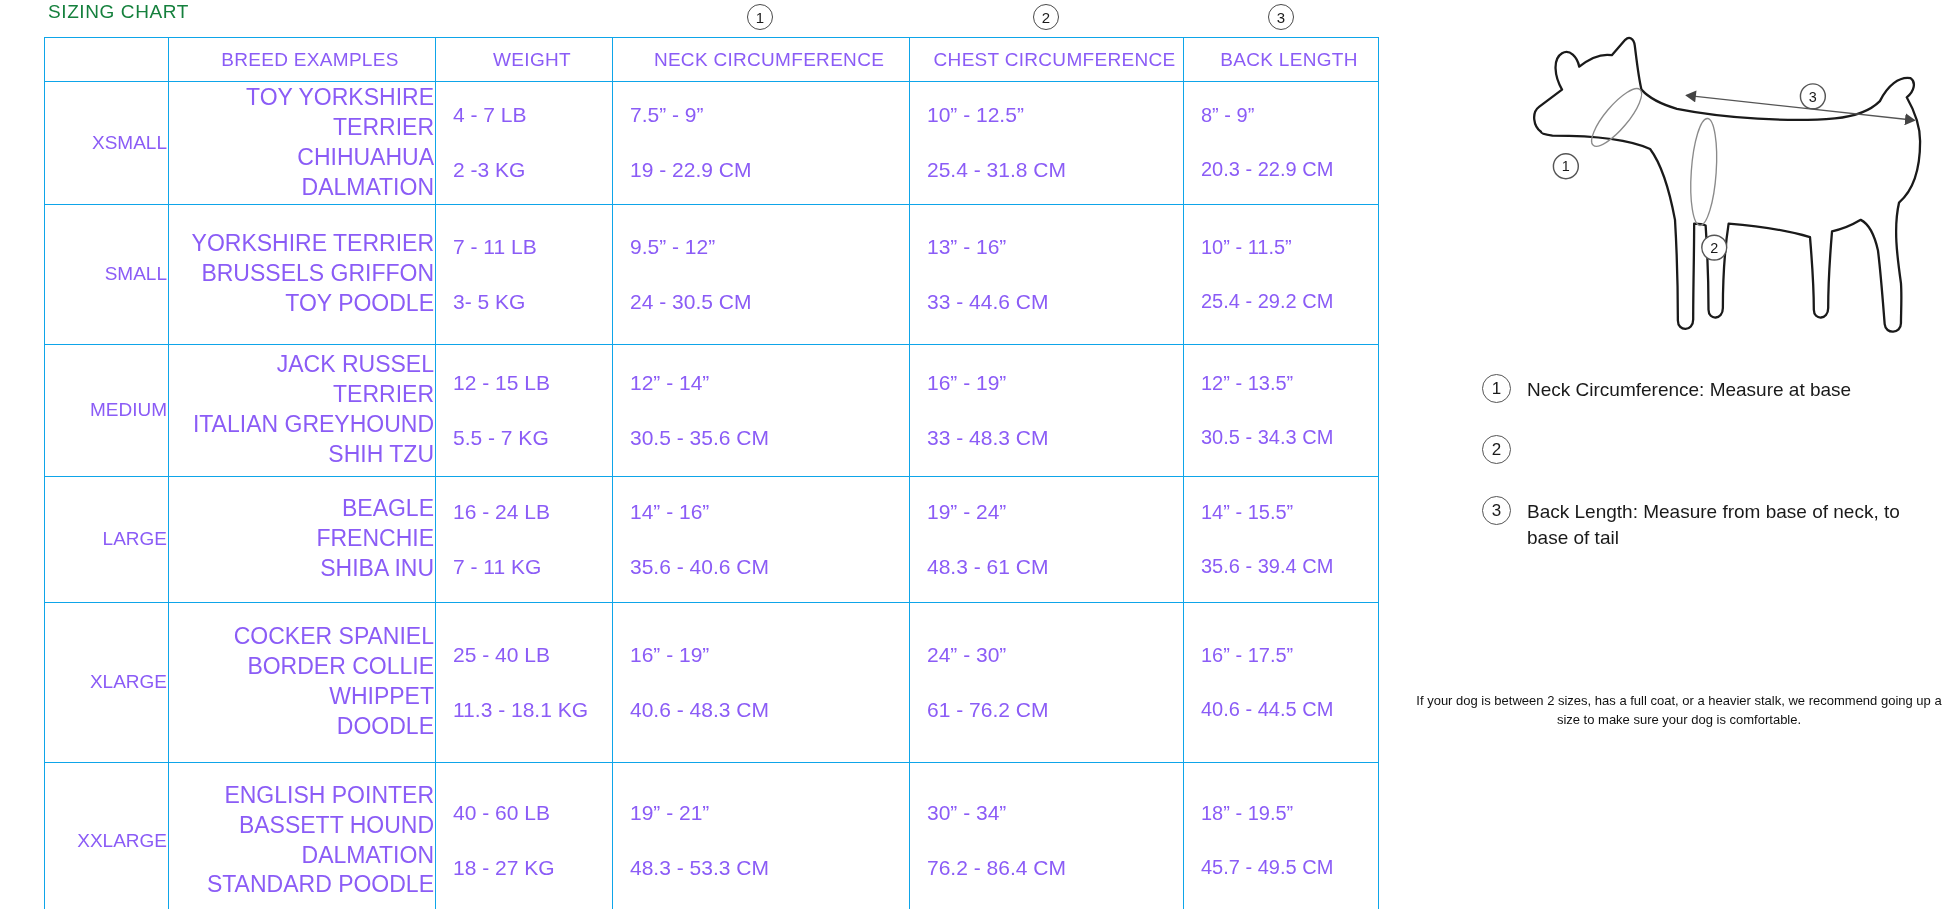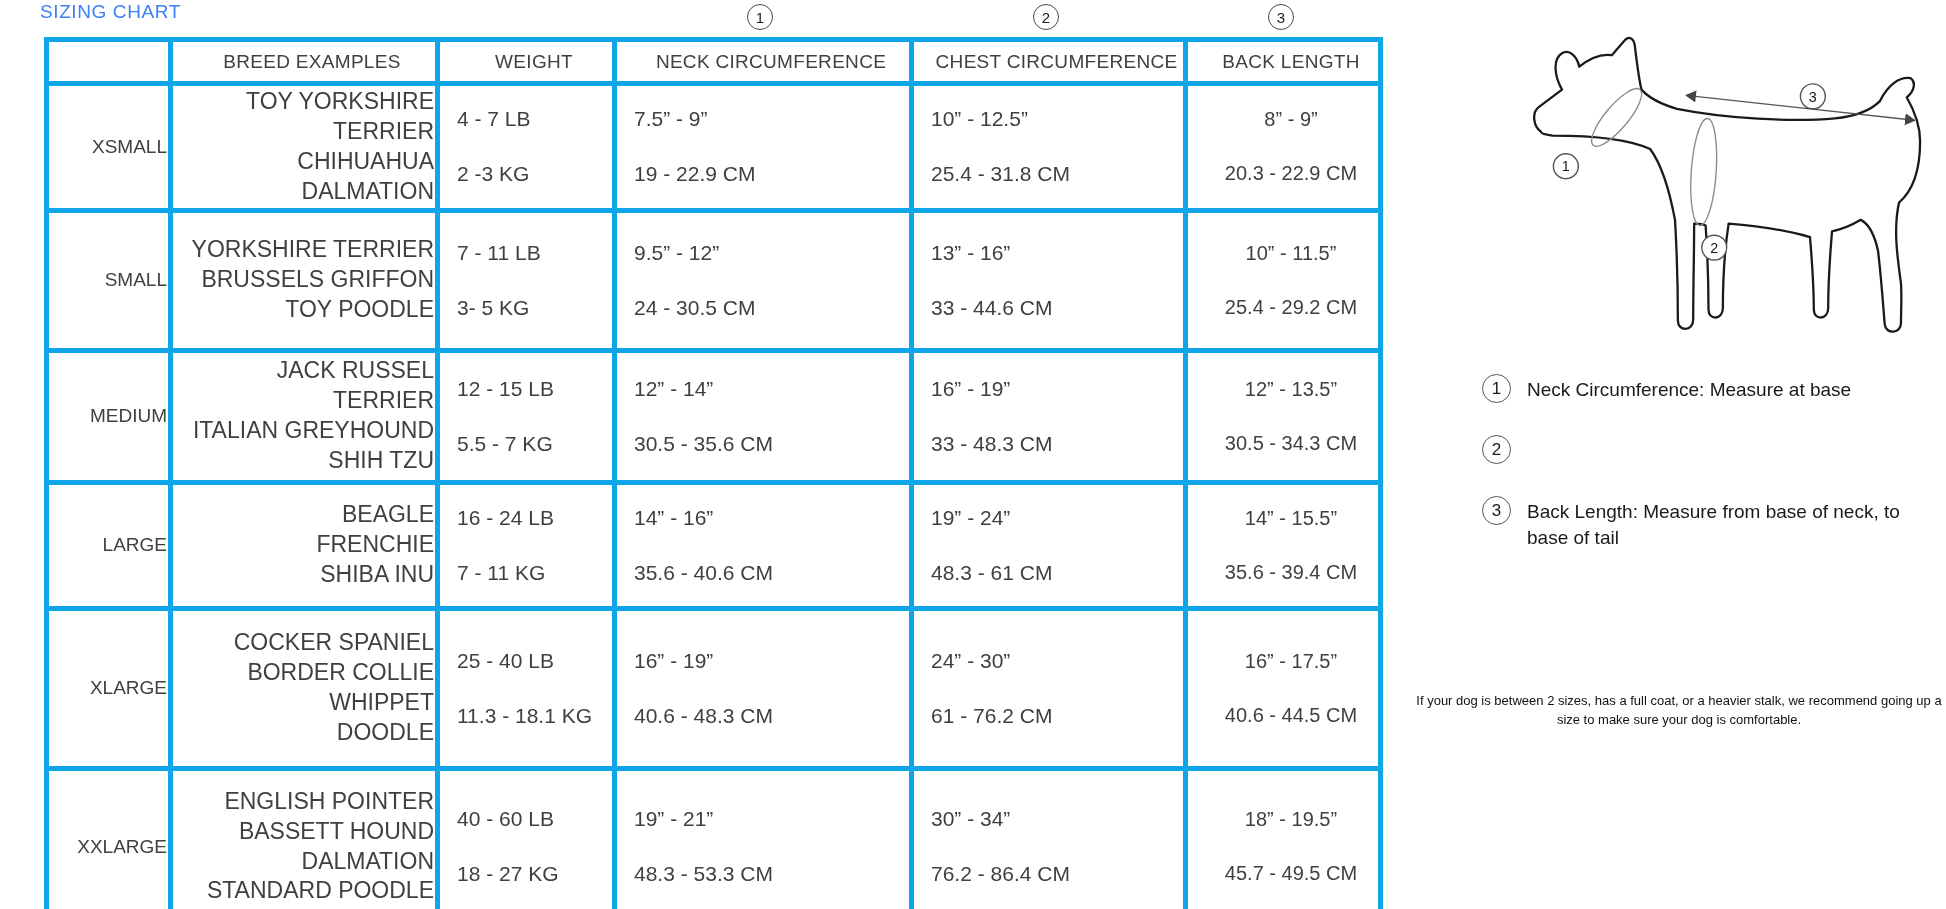--- a/index.html
+++ b/index.html
@@ -3,48 +3,48 @@
 <meta charset="utf-8">
 <style>
   html,body{margin:0;padding:0;}
   body{
     width:1946px;height:909px;position:relative;overflow:hidden;
     background:#ffffff;color:#1d1d1f;
     font-family:"Liberation Sans","DejaVu Sans",sans-serif;
     -webkit-font-smoothing:antialiased;
   }
   .page-title{
-    position:absolute;left:40px;top:1px;
-    font-size:19px;letter-spacing:.6px;color:#3b82f6;
+    position:absolute;left:48px;top:1px;
+    font-size:19px;letter-spacing:.6px;color:#15803d;
   }
   
   .col-marker{
     position:absolute;top:4px;width:26px;height:26px;border:1.5px solid #4a4a4a;
     border-radius:50%;display:flex;align-items:center;justify-content:center;
     font-size:15px;background:#fff;color:#1a1a1a;box-sizing:border-box;
   }
   #marker-neck{left:747px;}
   #marker-chest{left:1033px;}
   #marker-back{left:1268px;}
 
   table.sizing{
     position:absolute;left:44px;top:37px;width:1334px;
     border-collapse:collapse;table-layout:fixed;
   }
   table.sizing th, table.sizing td{
-    border:5px solid #0ea5e9;vertical-align:middle;box-sizing:border-box;
-    font-weight:400;color:#404040;padding-left:17px;
+    border:1px solid #0ea5e9;vertical-align:middle;box-sizing:border-box;
+    font-weight:400;color:#8b5cf6;padding-left:17px;
   }
   table.sizing thead tr{height:44px;}
   table.sizing th{font-size:19px;text-align:center;letter-spacing:.3px;}
   .c-size{text-align:right;font-size:19px;}
   .c-breed{text-align:right;padding-left:15px;font-size:23px;}
   .breed-line{line-height:1.3;}
   .c-weight,.c-neck,.c-chest{text-align:left;font-size:21px;}
-  .c-back{text-align:center;padding-left:12px;font-size:20px;}
+  .c-back{text-align:left;padding-left:12px;font-size:20px;}
   .v2{margin-top:31px;}
 
   
   .dog-svg{position:absolute;left:1495px;top:36px;}
   .legend{position:absolute;left:1482px;top:374px;width:462px;}
   .legend-item{display:flex;gap:16px;margin-bottom:32px;align-items:flex-start;}
   .legend-num{
     flex:0 0 auto;width:29px;height:29px;border:1.5px solid #555;border-radius:50%;
     display:flex;align-items:center;justify-content:center;font-size:17px;color:#1a1a1a;
     box-sizing:border-box;

